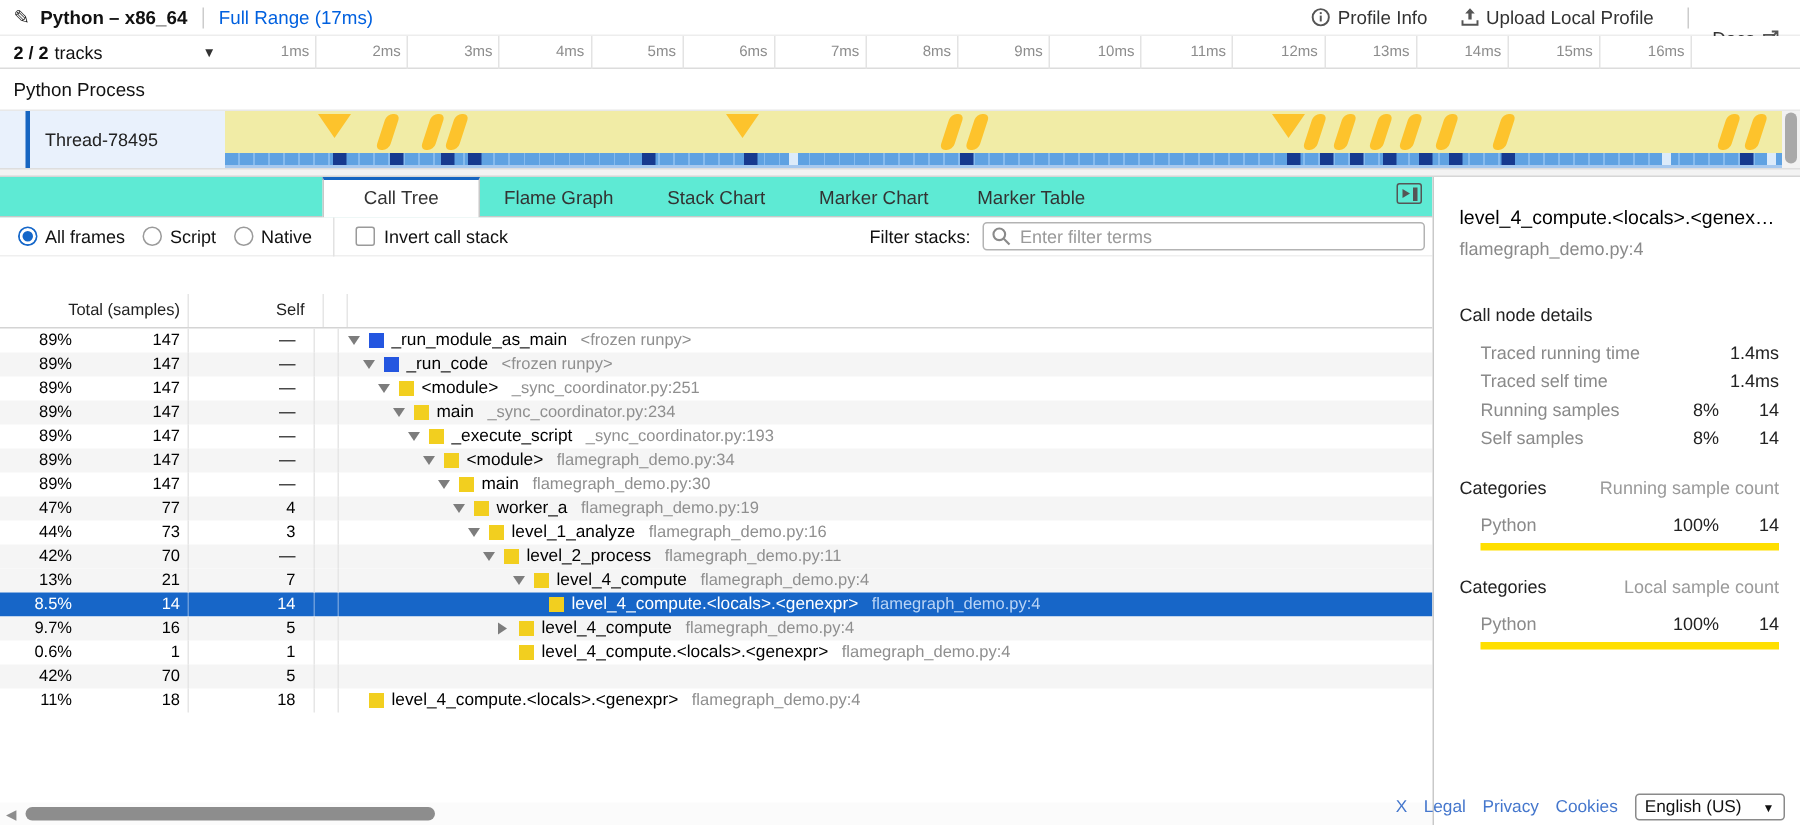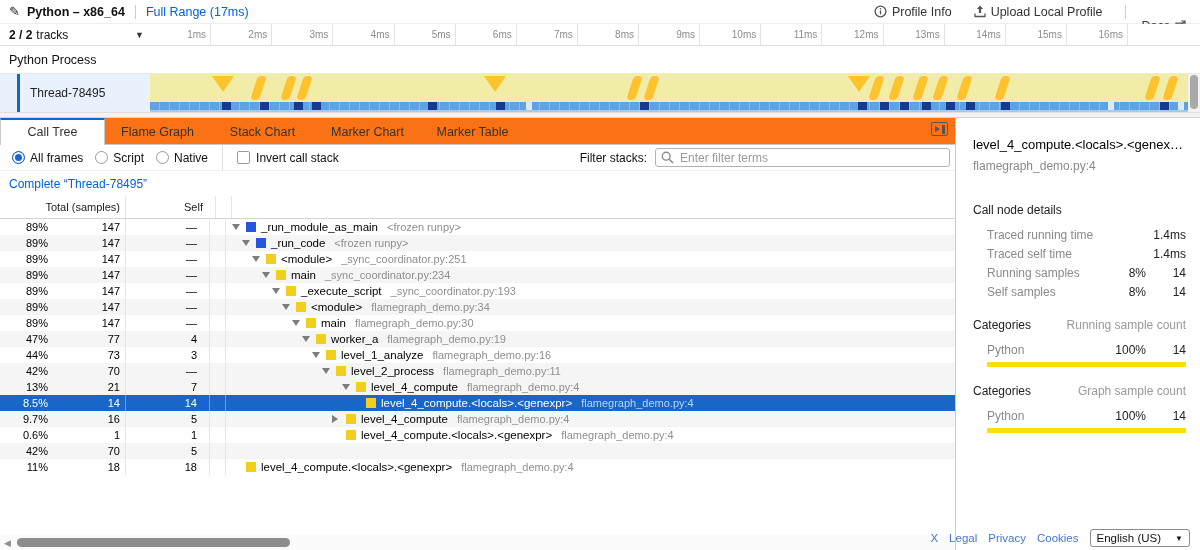--- a/index.html
+++ b/index.html
@@ -51,22 +51,22 @@
            background:repeating-linear-gradient(90deg,#5fa2e2 0 9px,#86bbee 9px 10px); }
   .strip-dark { position:absolute; top:0; width:9px; height:8px; background:#173a8f; }
   .strip-light { position:absolute; top:0; width:6px; height:8px; background:#dcebfa; }
   .substrip { position:absolute; left:0; top:36px; width:1038px; height:2px; background:#a7c9ef; }
   .vscroll { position:absolute; left:1188px; top:0; width:12px; height:38px; background:#f2f2f2; }
   .vscroll .vthumb { position:absolute; left:2px; top:1px; width:8px; height:34px; background:#a9a9a9; border-radius:4px; }
   .splitter { position:absolute; left:0; top:112px; width:1200px; height:6px; background:#f3f3f3;
               border-top:1px solid #dedede; border-bottom:1px solid #d6d6d6; }
 
   
-  .tabbar { position:absolute; left:0; top:118px; width:955px; height:27px; background:#f97316;
-            display:flex; border-bottom:1px solid #c8c8c8; }
+  .tabbar { position:absolute; left:0; top:118px; width:955px; height:27px; background:#5eead4;
+            display:flex; border-bottom:1px solid #c8c8c8;justify-content:center; }
   .tab { width:105px; text-align:center; line-height:25px; font-size:12.5px; color:#333;
          border-top:2px solid transparent; }
   .tab.selected { border-top:2px solid #1665c1; border-left:1px solid #c8c8c8; border-right:1px solid #c8c8c8;
                   margin-bottom:-1px; background:#fff; height:27px; }
   .panel-toggle { position:absolute; right:13px; top:4px; width:17px; height:14px; border:1.4px solid #555;
                   border-radius:2px; display:flex; align-items:center; }
   .panel-toggle .pt-tri { width:0; height:0; border-top:3.5px solid transparent; border-bottom:3.5px solid transparent;
                   border-left:5px solid #555; margin-left:3px; }
   .panel-toggle .pt-bar { position:absolute; right:2.5px; top:1.5px; bottom:1.5px; width:2.5px; background:#555; }
 
@@ -318,23 +318,20 @@
     <span class="filterlabel">Filter stacks:</span>
     <span class="filterbox">
       <svg width="13" height="13" viewBox="0 0 13 13">
           <circle cx="5.2" cy="5.2" r="3.9" fill="none" stroke="#8a8a8a" stroke-width="1.4"></circle>
           <line x1="8.2" y1="8.2" x2="12" y2="12" stroke="#8a8a8a" stroke-width="1.4"></line>
         </svg>
       <input type="text" placeholder="Enter filter terms" style="">
     </span>
   </div>
 
-  <div class="completerow">
-    <a href="#">Complete “Thread-78495”</a>
-  </div>
   <div class="theader">
     <span class="h-total">Total (samples)</span>
     <span class="cdiv cdiv1"></span>
     <span class="h-self">Self</span>
     <span class="cdiv cdiv2"></span>
     <span class="nar"></span>
     <span class="cdiv"></span>
   </div>
   <div class="rowsc" id="rowsc">
       <div class="tree-row">
@@ -638,21 +635,21 @@
         </div>
         <div class="sb-gap"></div>
         <span class="sb-row" style="display: flex;">
           <span class="lab">Python</span>
           <span class="pctv">100%</span>
           <span class="val">14</span>
         </span>
         <span class="sb-bar" style="display: block;"></span>
         <div class="sb-h" style="margin-top: 17px;">
           <span>Categories</span>
-          <span class="right">Graph sample count</span>
+          <span class="right">Local sample count</span>
         </div>
         <div class="sb-gap"></div>
         <span class="sb-row" style="display: flex;">
           <span class="lab">Python</span>
           <span class="pctv">100%</span>
           <span class="val">14</span>
         </span>
         <span class="sb-bar" style="display: block;"></span>
       </div>
   </div>

